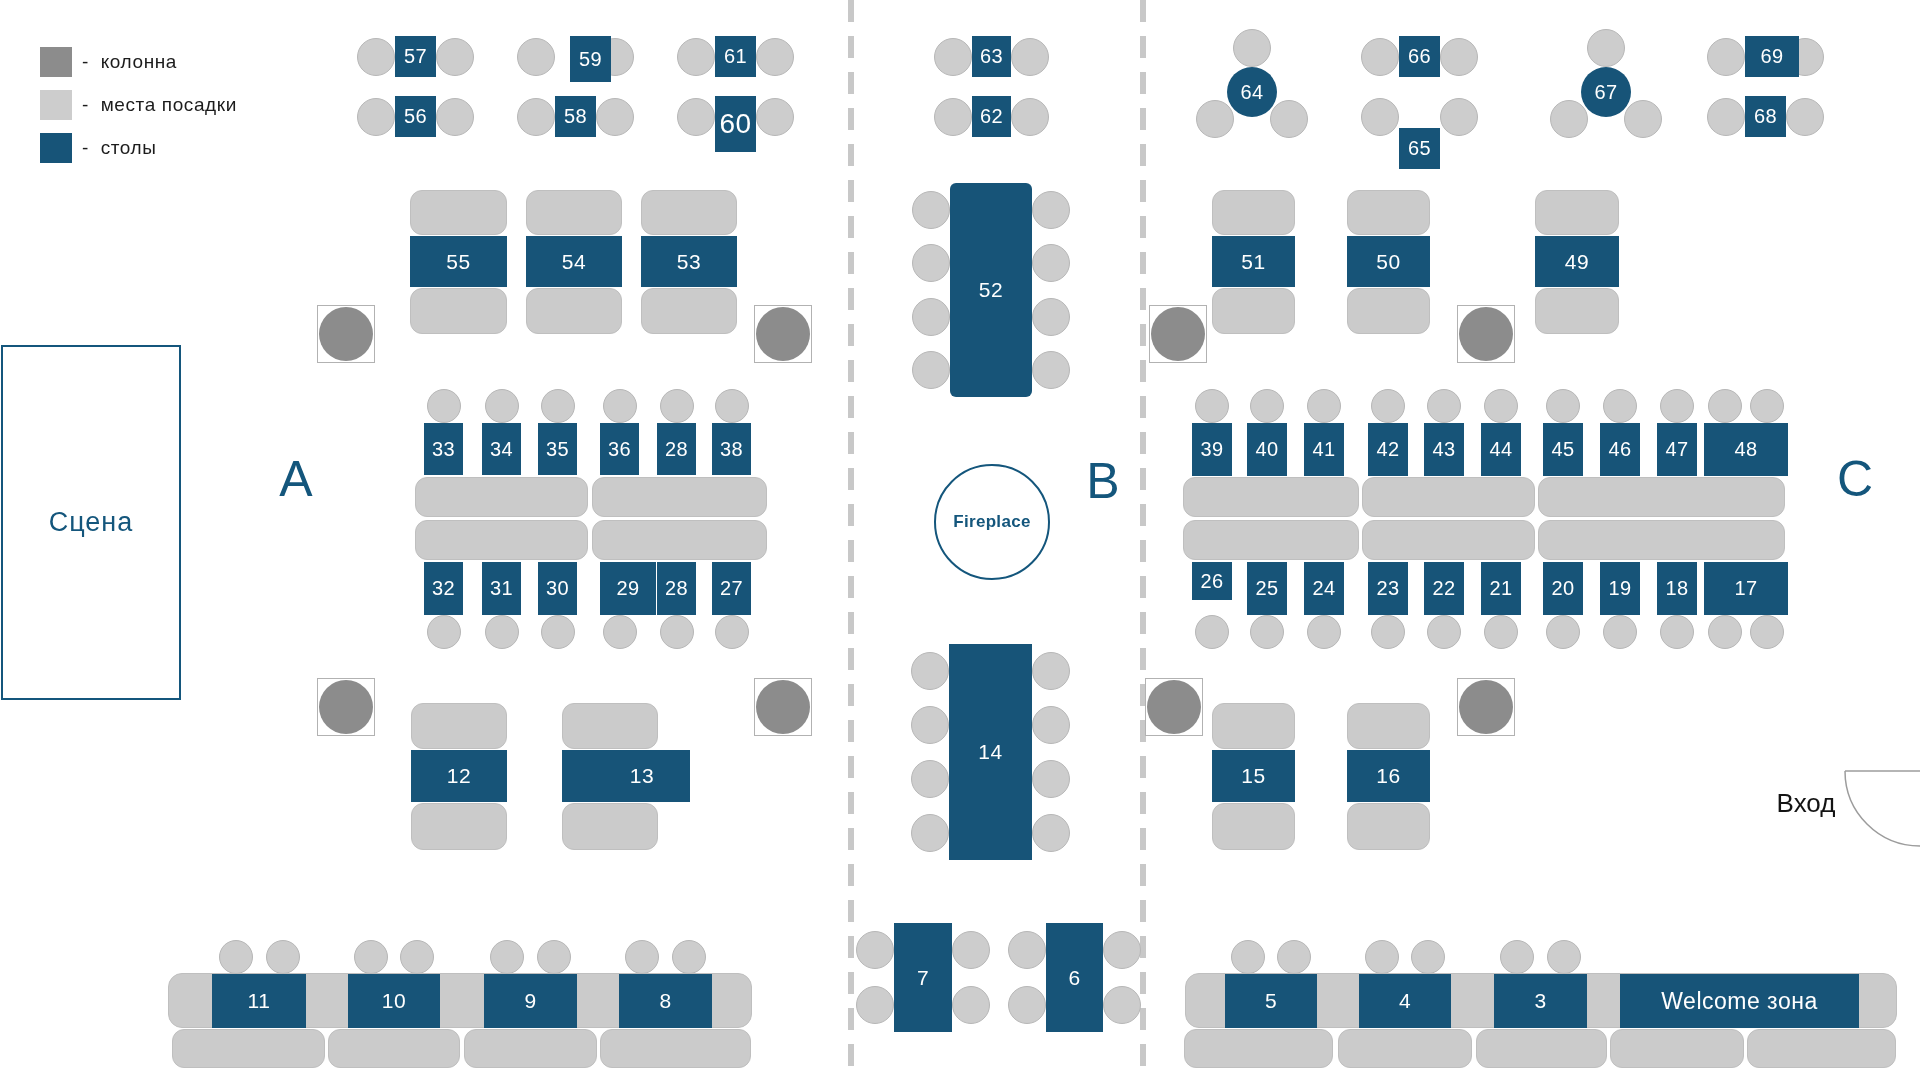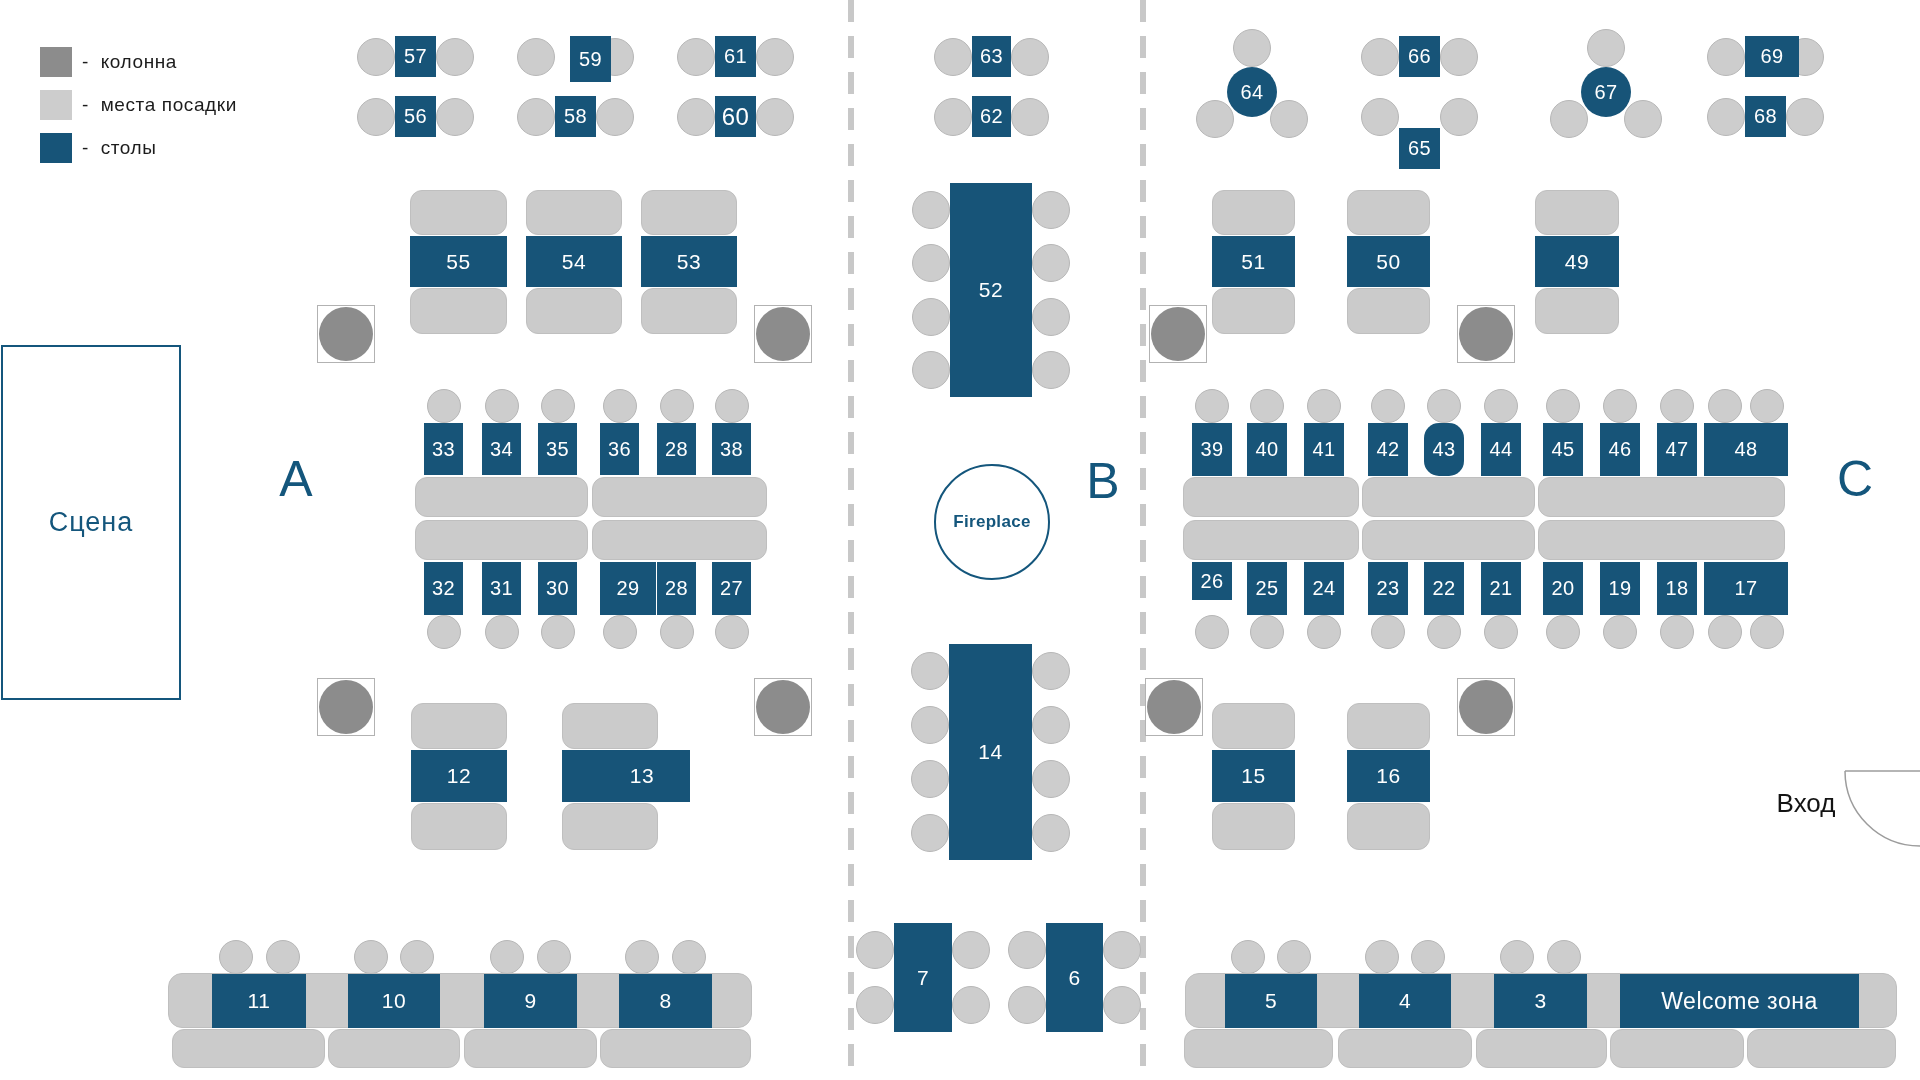--- a/index.html
+++ b/index.html
@@ -259,21 +259,21 @@
       </div>
       <div class="table" style="left: 555px; top: 36px; width: 41px; height: 46px; font-size: 20px; margin-left: 15px;">
         <span>59</span>
       </div>
       <div class="table" style="left: 555px; top: 96px; width: 41px; height: 41px; font-size: 20px;">
         <span>58</span>
       </div>
       <div class="table" style="left: 715px; top: 36px; width: 41px; height: 41px; font-size: 20px;">
         <span>61</span>
       </div>
-      <div class="table" style="left: 715px; top: 96px; width: 41px; height: 41px; font-size: 24px;">
+      <div class="table" style="left: 715px; top: 96px; width: 41px; height: 56px; font-size: 28px;">
         <span>60</span>
       </div>
       <div class="table" style="left: 972px; top: 36px; width: 39px; height: 41px; font-size: 20px;">
         <span>63</span>
       </div>
       <div class="table" style="left: 972px; top: 96px; width: 39px; height: 41px; font-size: 20px;">
         <span>62</span>
       </div>
       <div class="table" style="left: 1399px; top: 36px; width: 41px; height: 41px; font-size: 20px;">
         <span>66</span>
@@ -304,21 +304,21 @@
       </div>
       <div class="table" style="left: 1212px; top: 236px; width: 83px; height: 51px; font-size: 21px;">
         <span>51</span>
       </div>
       <div class="table" style="left: 1347px; top: 236px; width: 83px; height: 51px; font-size: 21px;">
         <span>50</span>
       </div>
       <div class="table" style="left: 1535px; top: 236px; width: 84px; height: 51px; font-size: 21px;">
         <span>49</span>
       </div>
-      <div class="table" style="left: 950px; top: 183px; width: 82px; height: 214px; font-size: 21px;">
+      <div class="table" style="left: 950px; top: 183px; width: 82px; height: 214px; font-size: 21px; border-radius: 6px;">
         <span>52</span>
       </div>
       <div class="table" style="left: 424px; top: 423px; width: 39px; height: 52px; font-size: 20px;">
         <span>33</span>
       </div>
       <div class="table" style="left: 482px; top: 423px; width: 39px; height: 52px; font-size: 20px;">
         <span>34</span>
       </div>
       <div class="table" style="left: 538px; top: 423px; width: 39px; height: 52px; font-size: 20px;">
         <span>35</span>
@@ -355,21 +355,21 @@
       </div>
       <div class="table" style="left: 1247px; top: 423px; width: 40px; height: 53px; font-size: 20px;">
         <span>40</span>
       </div>
       <div class="table" style="left: 1304px; top: 423px; width: 40px; height: 53px; font-size: 20px;">
         <span>41</span>
       </div>
       <div class="table" style="left: 1368px; top: 423px; width: 40px; height: 53px; font-size: 20px;">
         <span>42</span>
       </div>
-      <div class="table" style="left: 1424px; top: 423px; width: 40px; height: 53px; font-size: 20px; border-radius: 15px;">
+      <div class="table" style="left: 1424px; top: 423px; width: 40px; height: 53px; font-size: 20px;">
         <span>43</span>
       </div>
       <div class="table" style="left: 1481px; top: 423px; width: 40px; height: 53px; font-size: 20px;">
         <span>44</span>
       </div>
       <div class="table" style="left: 1543px; top: 423px; width: 40px; height: 53px; font-size: 20px;">
         <span>45</span>
       </div>
       <div class="table" style="left: 1600px; top: 423px; width: 40px; height: 53px; font-size: 20px;">
         <span>46</span>

